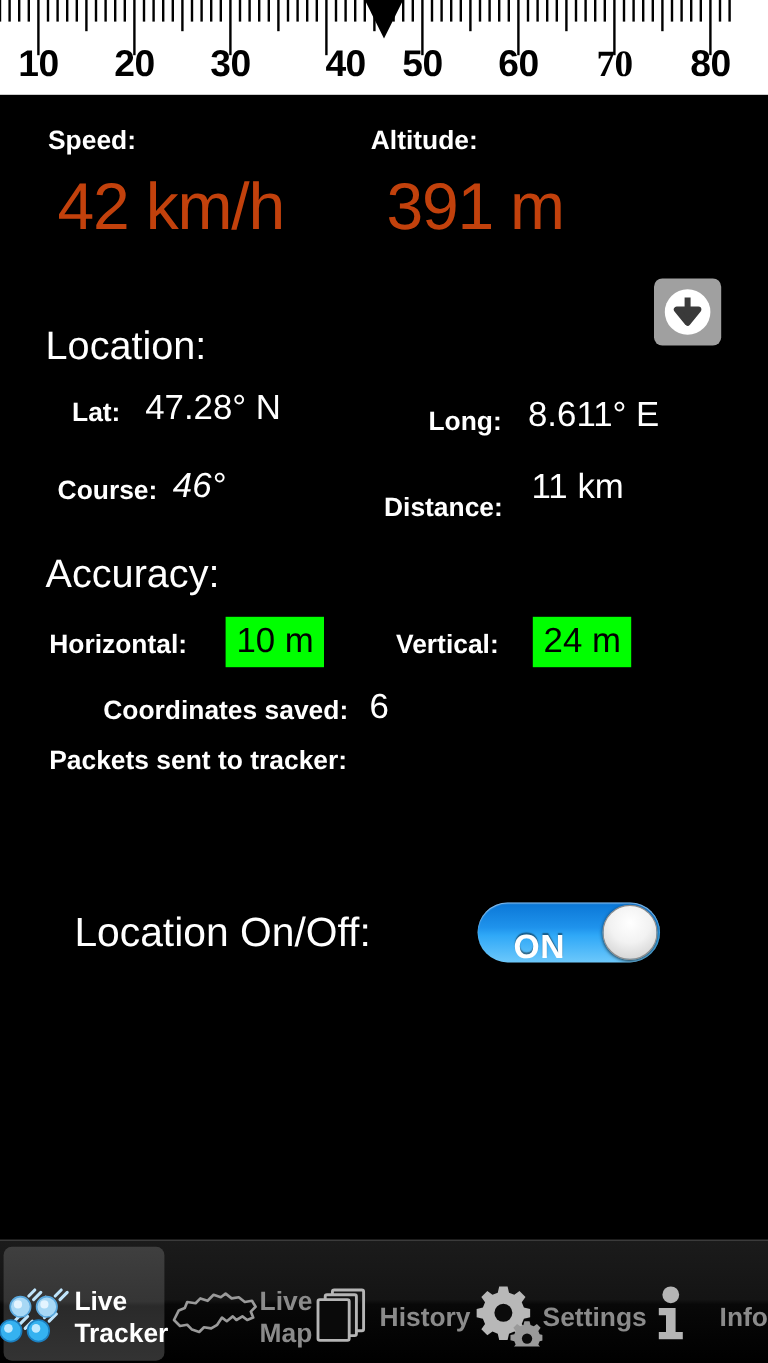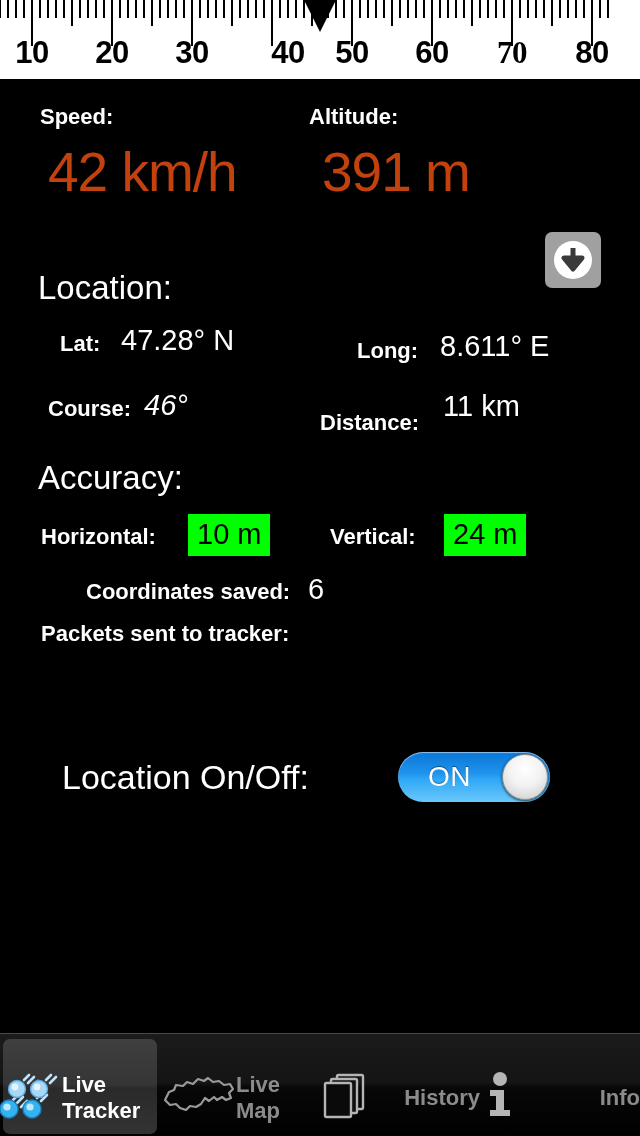--- a/index.html
+++ b/index.html
@@ -77,22 +77,22 @@
     font-size:34px; font-weight:normal; color:#fff; white-space:nowrap;
   }
   .toggle {
     position:absolute; left:398px; top:752px; width:152px; height:50px;
     border-radius:25px;
     background:linear-gradient(to bottom,#0a76d6 0%,#1f93ec 42%,#2fa8f7 55%,#6cc8fb 100%);
     box-shadow:inset 0 1px 1px rgba(255,255,255,.55), 0 1px 2px rgba(0,0,0,.9);
     overflow:hidden;
   }
   .toggle .on-text {
-    position:absolute; left:30px; top:0; line-height:50px;
-    font-size:28px; font-weight:normal; color:#fff;
+    position:absolute; left:30px; top:12px; line-height:50px;
+    font-size:28px; font-weight:bold; color:#fff;
     text-shadow:0 -1px 1px rgba(0,0,0,.45);
     letter-spacing:0.5px;
   }
   .toggle .knob {
     position:absolute; right:2px; top:2px; width:46px; height:46px;
     border-radius:50%;
     background:radial-gradient(circle at 50% 32%, #ffffff 0%, #f2f2f2 45%, #d9d9d9 78%, #c9c9c9 100%);
     border:1px solid #8c8c8c;
     box-shadow:0 1px 3px rgba(0,0,0,.75);
   }
@@ -341,20 +341,42 @@
         <rect x="17" y="4" width="26" height="34" rx="1.5"></rect>
         <rect x="11" y="8" width="26" height="34" rx="1.5" fill="#101010"></rect>
         <rect x="5" y="12" width="26" height="34" rx="1.5" fill="#0a0a0a"></rect>
       </g>
     </svg>
         </span>
         <span class="tlabel">History</span>
       </div>
       <div class="tab">
         <span class="ticon">
+          <svg width="60" height="52" viewBox="0 0 60 52">
+      <g fill="#b8b8b8">
+        <path d="M24 2 l7 0 l1.2 5.2 l4.4 1.8 l4.3-3.1 l5 5 l-3.1 4.3 l1.8 4.4 l5.2 1.2
+                 l0 7 l-5.2 1.2 l-1.8 4.4 l3.1 4.3 l-5 5 l-4.3-3.1 l-4.4 1.8 l-1.2 5.2
+                 l-7 0 l-1.2-5.2 l-4.4-1.8 l-4.3 3.1 l-5-5 l3.1-4.3 l-1.8-4.4 l-5.2-1.2
+                 l0-7 l5.2-1.2 l1.8-4.4 l-3.1-4.3 l5-5 l4.3 3.1 l4.4-1.8 Z"></path>
+      </g>
+      <circle cx="27.5" cy="24" r="7.5" fill="#0b0b0b"></circle>
+      <g fill="#9a9a9a">
+        <path d="M45 31 l4.3 0 l0.8 3.2 l2.7 1.1 l2.6-1.9 l3.1 3.1 l-1.9 2.6 l1.1 2.7
+                 l3.2 0.8 l0 4.3 l-3.2 0.8 l-1.1 2.7 l1.9 2.6 l-3.1 3.1 l-2.6-1.9
+                 l-2.7 1.1 l-0.8 3.2 l-4.3 0 l-0.8-3.2 l-2.7-1.1 l-2.6 1.9 l-3.1-3.1
+                 l1.9-2.6 l-1.1-2.7 l-3.2-0.8 l0-4.3 l3.2-0.8 l1.1-2.7 l-1.9-2.6
+                 l3.1-3.1 l2.6 1.9 l2.7-1.1 Z"></path>
+      </g>
+      <circle cx="47.2" cy="45.5" r="4.3" fill="#0b0b0b"></circle>
+    </svg>
+        </span>
+        <span class="tlabel">Settings</span>
+      </div>
+      <div class="tab">
+        <span class="ticon">
           <svg width="40" height="50" viewBox="0 0 40 50">
       <circle cx="20" cy="8" r="7" fill="#b5b5b5"></circle>
       <path d="M10 19 h14 v20 h6 v6 h-20 v-6 h6 v-14 h-6 Z" fill="#b5b5b5"></path>
     </svg>
         </span>
         <span class="tlabel">Info</span>
       </div>
     </div>
 
 </div>

